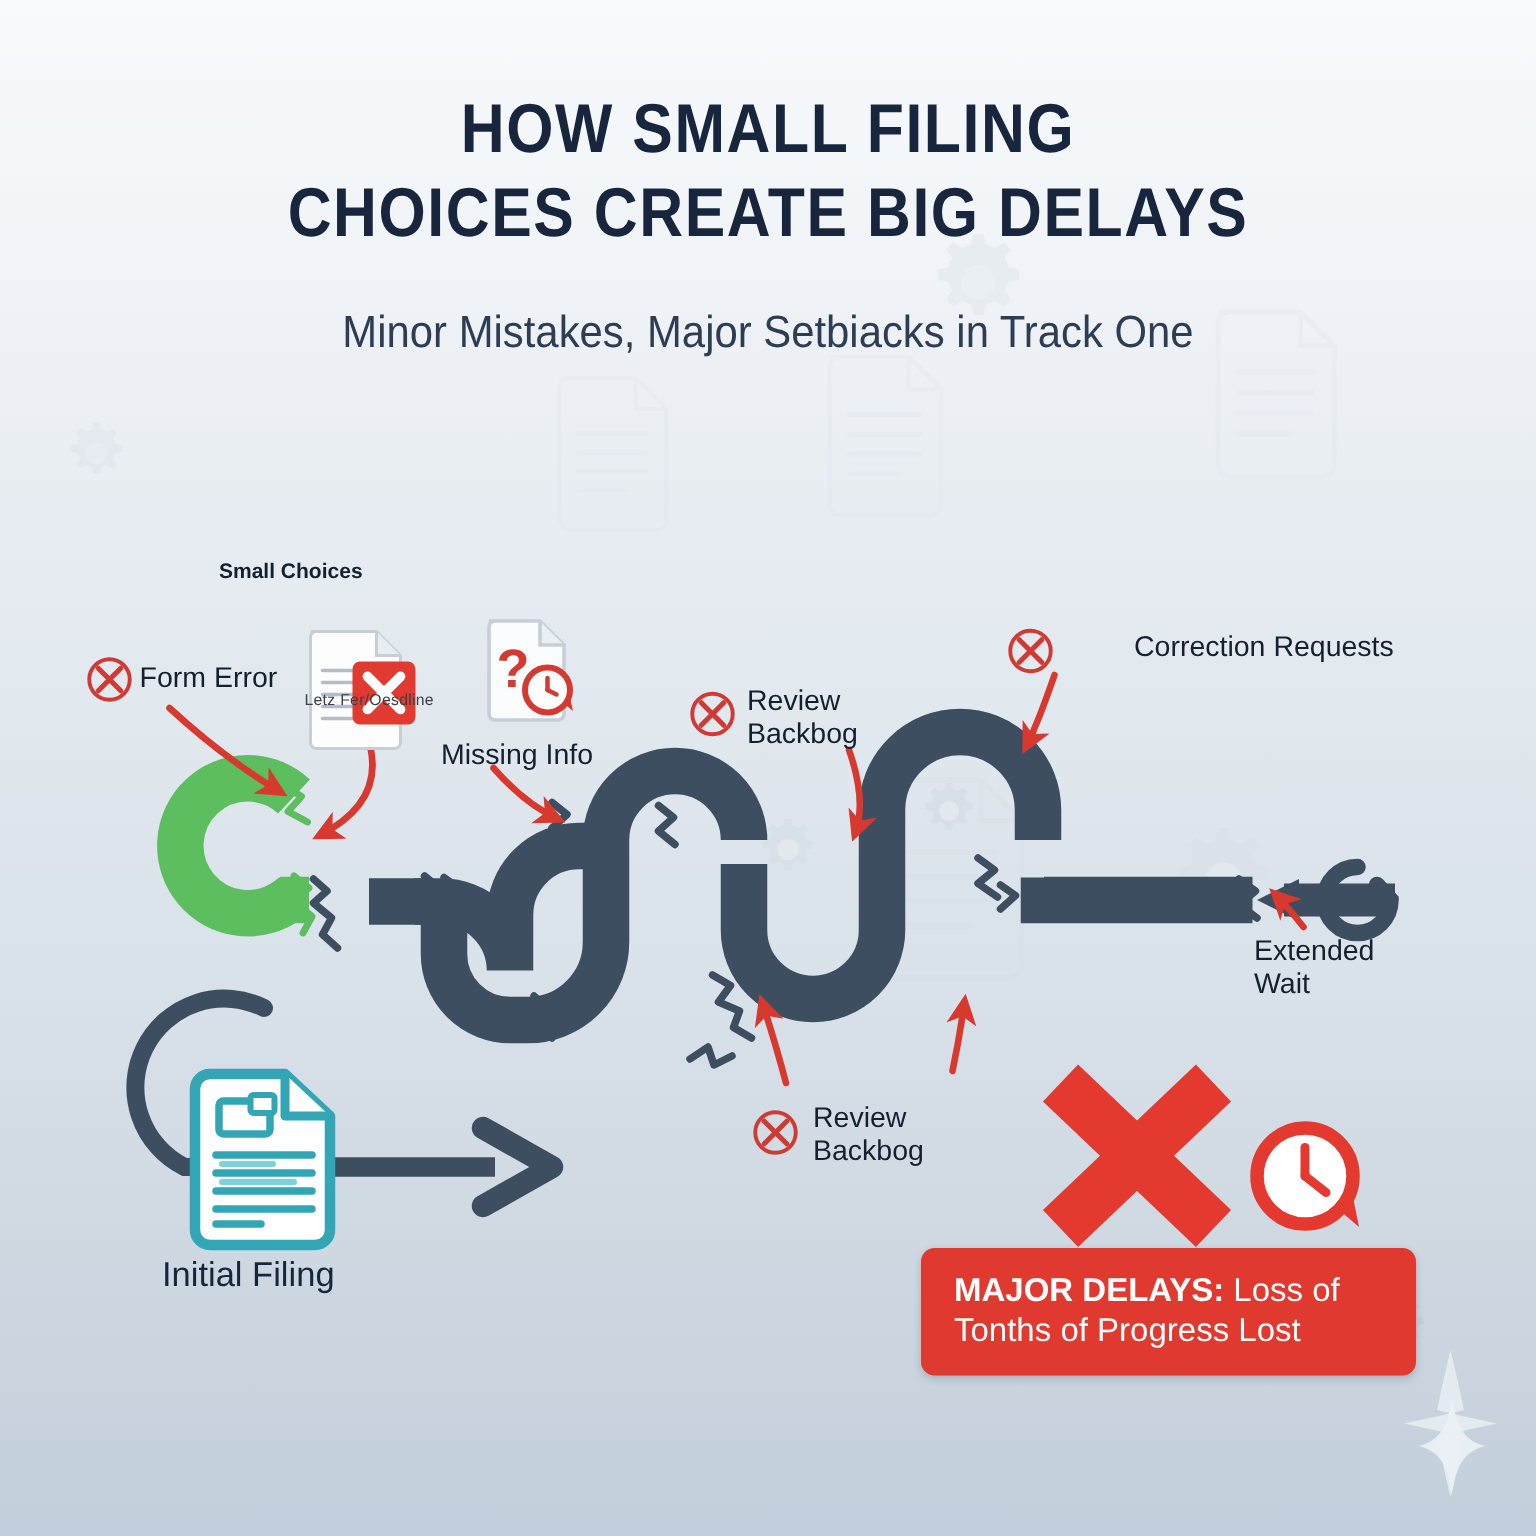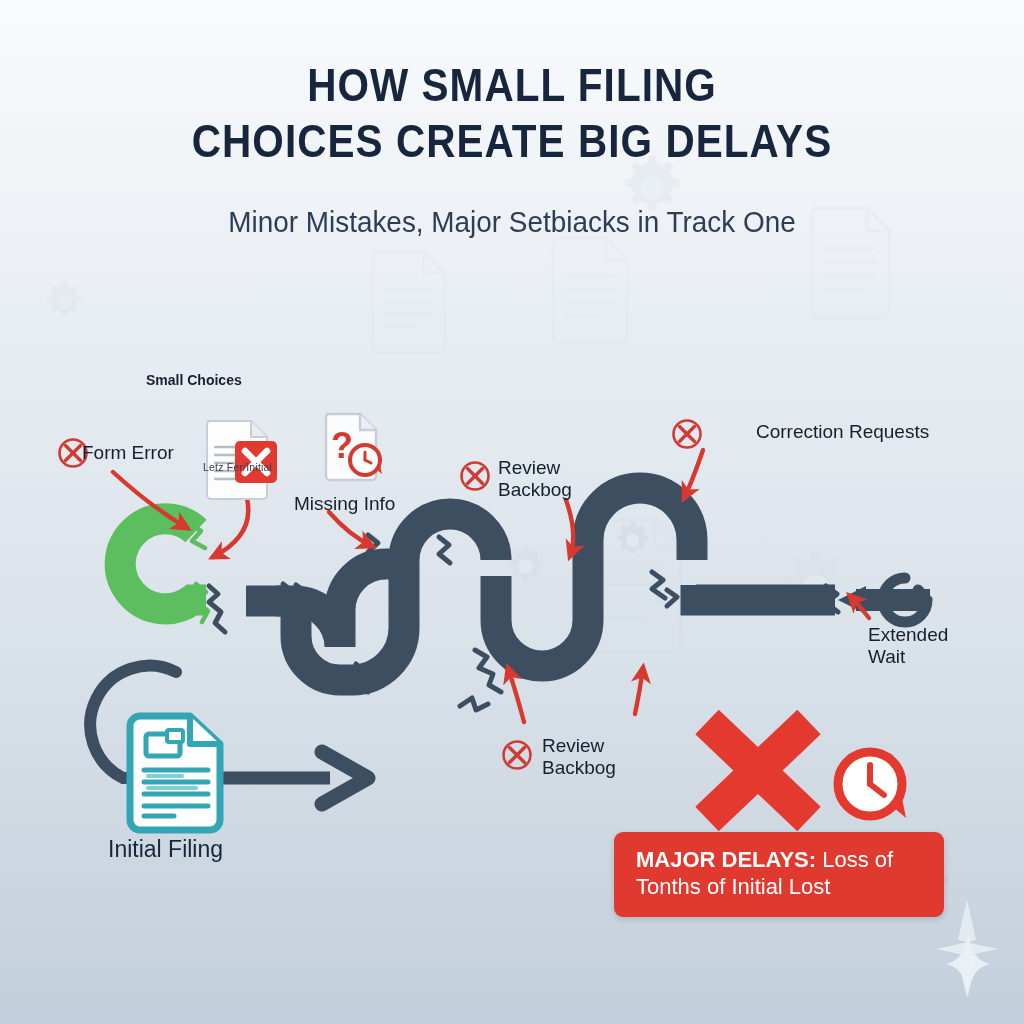--- a/index.html
+++ b/index.html
@@ -51,26 +51,26 @@
   #illus{position:absolute;left:0;top:0;width:1024px;height:1024px;}
 
   
   .lbl{
     position:absolute;color:#15202e;font-size:19px;line-height:1.18;
     font-weight:400;white-space:pre-line;
   }
 
   
   #small-choices{left:146px;top:372px;font-weight:bold;font-size:14px;}
-  #lbl-form-error{left:82px;top:442px;}
+  #lbl-form-error{left:93px;top:442px;}
   #lbl-doc-caption{left:203px;top:461px;font-size:10.5px;color:#39404c;letter-spacing:.2px;}
   #lbl-missing-info{left:294px;top:470px;margin-top:23px;}
   #lbl-review-backlog-1{left:498px;top:457px;}
   #lbl-correction{left:708px;top:421px;margin-left:48px;}
-  #lbl-extended-wait{left:868px;top:624px;}
+  #lbl-extended-wait{left:836px;top:624px;}
   #lbl-review-backlog-2{left:542px;top:735px;}
   #lbl-initial-filing{left:108px;top:836px;font-weight:normal;font-size:23px;color:#16263c;}
 
   
   #banner{
     position:absolute;left:614px;top:832px;width:330px;
     background:#e0392f;border-radius:9px;
     padding:14px 16px 16px 22px;box-sizing:border-box;
     box-shadow:0 2px 6px rgba(0,0,0,.16);
   }
@@ -292,34 +292,34 @@
         <line x1="34" y1="34" x2="34" y2="15"></line>
         <line x1="34" y1="34" x2="48" y2="45"></line>
       </g>
     </g>
   </svg>
 
   <div class="lbl" id="small-choices">Small Choices</div>
 
   <div class="lbl" id="lbl-form-error">Form Error</div>
 
-  <div class="lbl" id="lbl-doc-caption">Letz Fer/Initial</div>
+  <div class="lbl" id="lbl-doc-caption">Letz Fer/Oesdline</div>
 
   <div class="lbl" id="lbl-missing-info">Missing Info</div>
 
   <div class="lbl" id="lbl-review-backlog-1">Review
 Backbog</div>
 
   <div class="lbl" id="lbl-correction">Correction Requests</div>
 
   <div class="lbl" id="lbl-extended-wait">Extended
 Wait</div>
 
   <div class="lbl" id="lbl-review-backlog-2">Review
 Backbog</div>
 
   <div class="lbl" id="lbl-initial-filing">Initial Filing</div>
 
   <div id="banner">
-    <div class="b-line"><span class="b-strong">MAJOR DELAYS:</span><span> Loss of Tonths of Initial Lost</span></div>
+    <div class="b-line"><span class="b-strong">MAJOR DELAYS:</span><span> Loss of Tonths of Progress Lost</span></div>
   </div>
 
 </div>
 
 </body></html>

